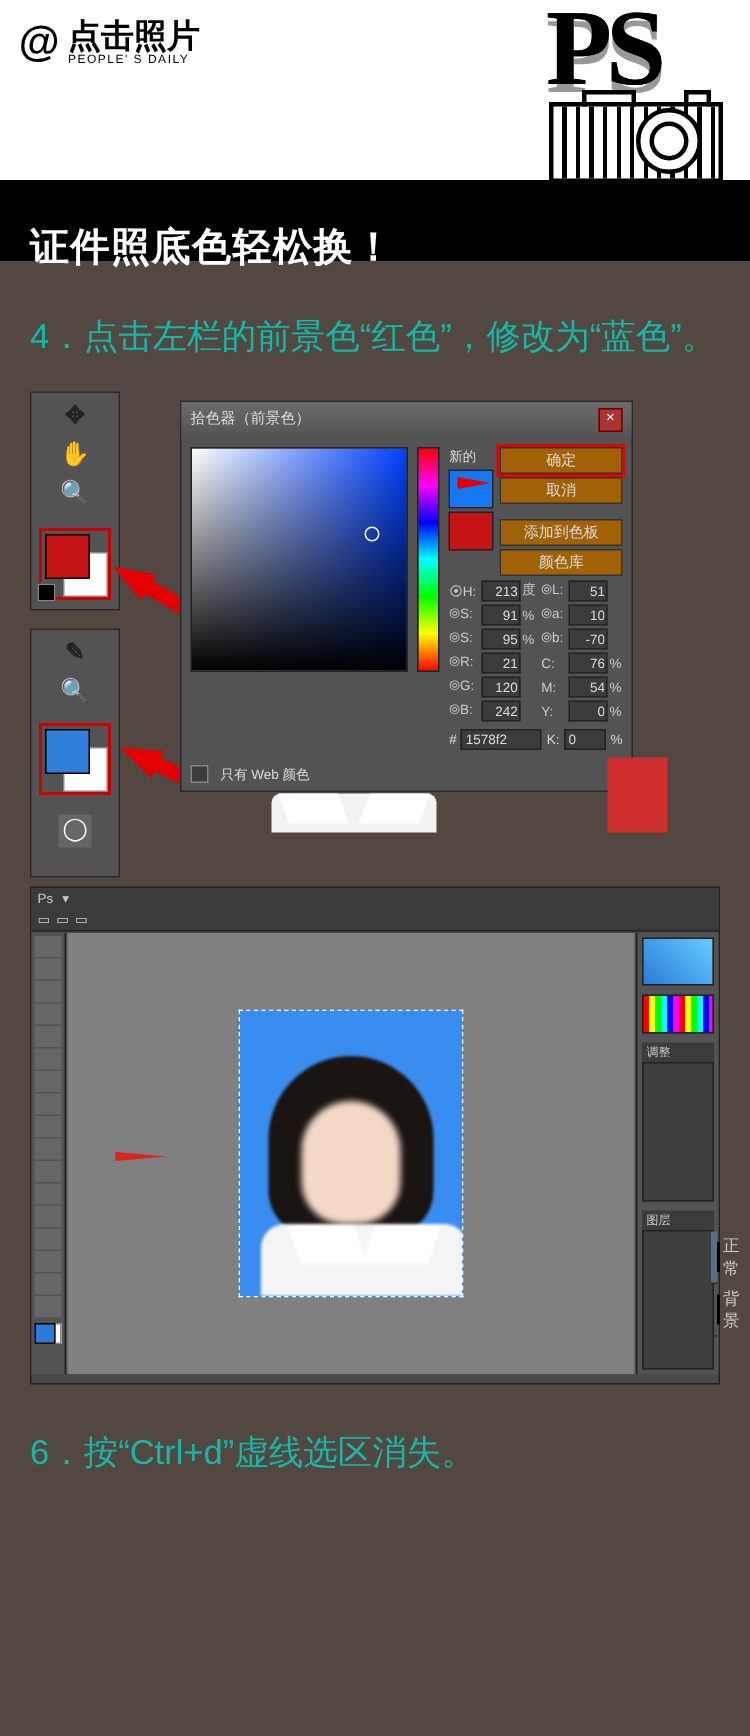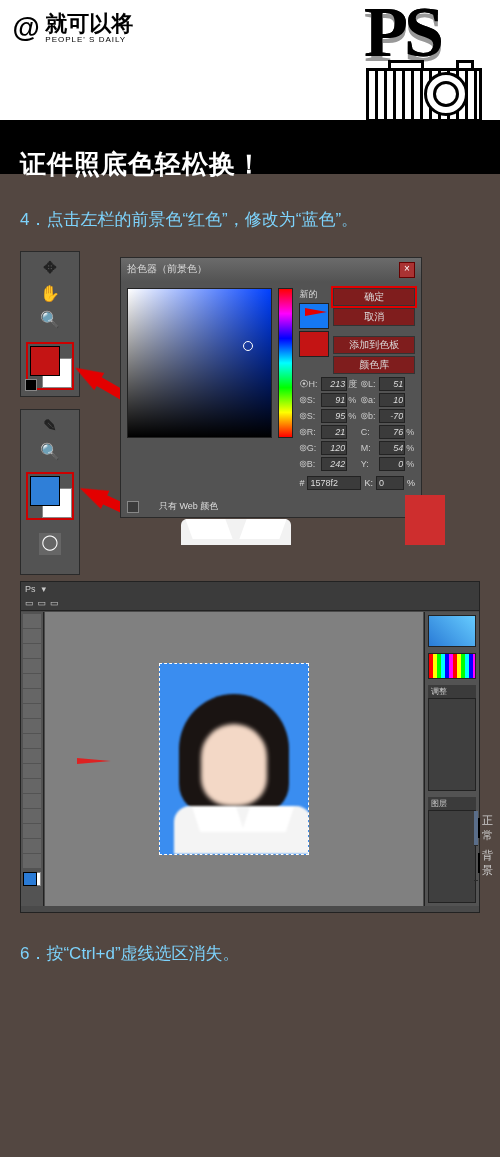--- a/index.html
+++ b/index.html
@@ -100,22 +100,22 @@
   .title-banner .txt {
     font-size: 26px;
     font-weight: bold;
     letter-spacing: 1px;
     margin-top: 37px;
   }
   .content {
     padding: 20px;
   }
   .step {
-    color: #7dd3fc;
-    font-size: 17px;
+    color: #14b8a6;
+    font-size: 23px;
     line-height: 1.6;
     margin: 12px 0 18px 0;
   }
 
   
   .sec4 {
     display: flex;
     gap: 40px;
   }
   .tool-col {
@@ -209,39 +209,39 @@
   .hue-strip{
     width:14px;height:148px;
     background: linear-gradient(red,magenta,blue,cyan,lime,yellow,red);
     border:1px solid #222;
   }
   .picker-right{
     flex:1;
     display:flex;flex-direction:column;gap:3px;
   }
   .btn{
-    background:#7f1d1d;border:1px solid #333;padding:1px 14px;text-align:center;
+    background:#a16207;border:1px solid #333;padding:1px 14px;text-align:center;
   }
   .btn.red{ outline:2px solid #e30000; }
   .btn.red::before{
     content:"";position:absolute;right:88px;top:20px;
     border-top:4px solid transparent;border-bottom:4px solid transparent;border-left:22px solid #e30000;
   }
   .oldnew{display:flex;gap:2px;margin:2px 0;}
   .oldnew div{width:28px;height:24px;border:1px solid #222;}
   .num-grid{
     display:grid;grid-template-columns:auto 24px auto auto 24px auto;
     gap:2px 3px;font-size:9px;align-items:center;color:#ccc;
   }
   .num-grid input{
-    width:22px;height:12px;background:#3b3b3b;border:1px solid #222;color:#ddd;font-size:9px;text-align:right;padding:0 1px;font-style:italic;
+    width:22px;height:12px;background:#3b3b3b;border:1px solid #222;color:#ddd;font-size:9px;text-align:right;padding:0 1px;
   }
   .hexrow{display:flex;gap:3px;align-items:center;font-size:9px;margin-top:2px;}
   .hexrow input{width:48px;height:12px;background:#3b3b3b;border:1px solid #222;color:#ddd;font-size:9px;padding:0 2px;}
-  .webchk{font-size:9px;padding:4px 6px;display:flex;gap:20px;align-items:center;}
+  .webchk{font-size:9px;padding:4px 6px;display:flex;gap:8px;align-items:center;}
   .webchk .cb{width:10px;height:10px;border:1px solid #888;background:#3b3b3b;}
   .collar{
     width:110px;height:26px;background:#f2f2f2;
     position:absolute;left:60px;bottom:-28px;
     border-radius:6px 6px 0 0;
   }
   .collar::before,.collar::after{content:"";position:absolute;top:0;width:40px;height:20px;background:#fff;}
   .collar::before{left:8px;transform:skewX(20deg);}
   .collar::after{right:8px;transform:skewX(-20deg);}
   .redbg-right{position:absolute;right:-24px;bottom:-28px;width:40px;height:50px;background:#ce2e2e;}
@@ -328,21 +328,21 @@
   }
 </style>
 </head>
 <body>
 <div class="page">
 
 <div class="topbar">
   <div class="brand">
     <span class="at">@</span>
     <div>
-      <div class="cn">就可以将</div>
+      <div class="cn">点击照片</div>
       <div class="en">PEOPLE' S DAILY</div>
     </div>
   </div>
   <div class="ps-block">
     <div class="ps-text">
       <span>PS</span>
     </div>
     <div class="camera">
       <div class="top"></div>
           <div class="flash"></div>

